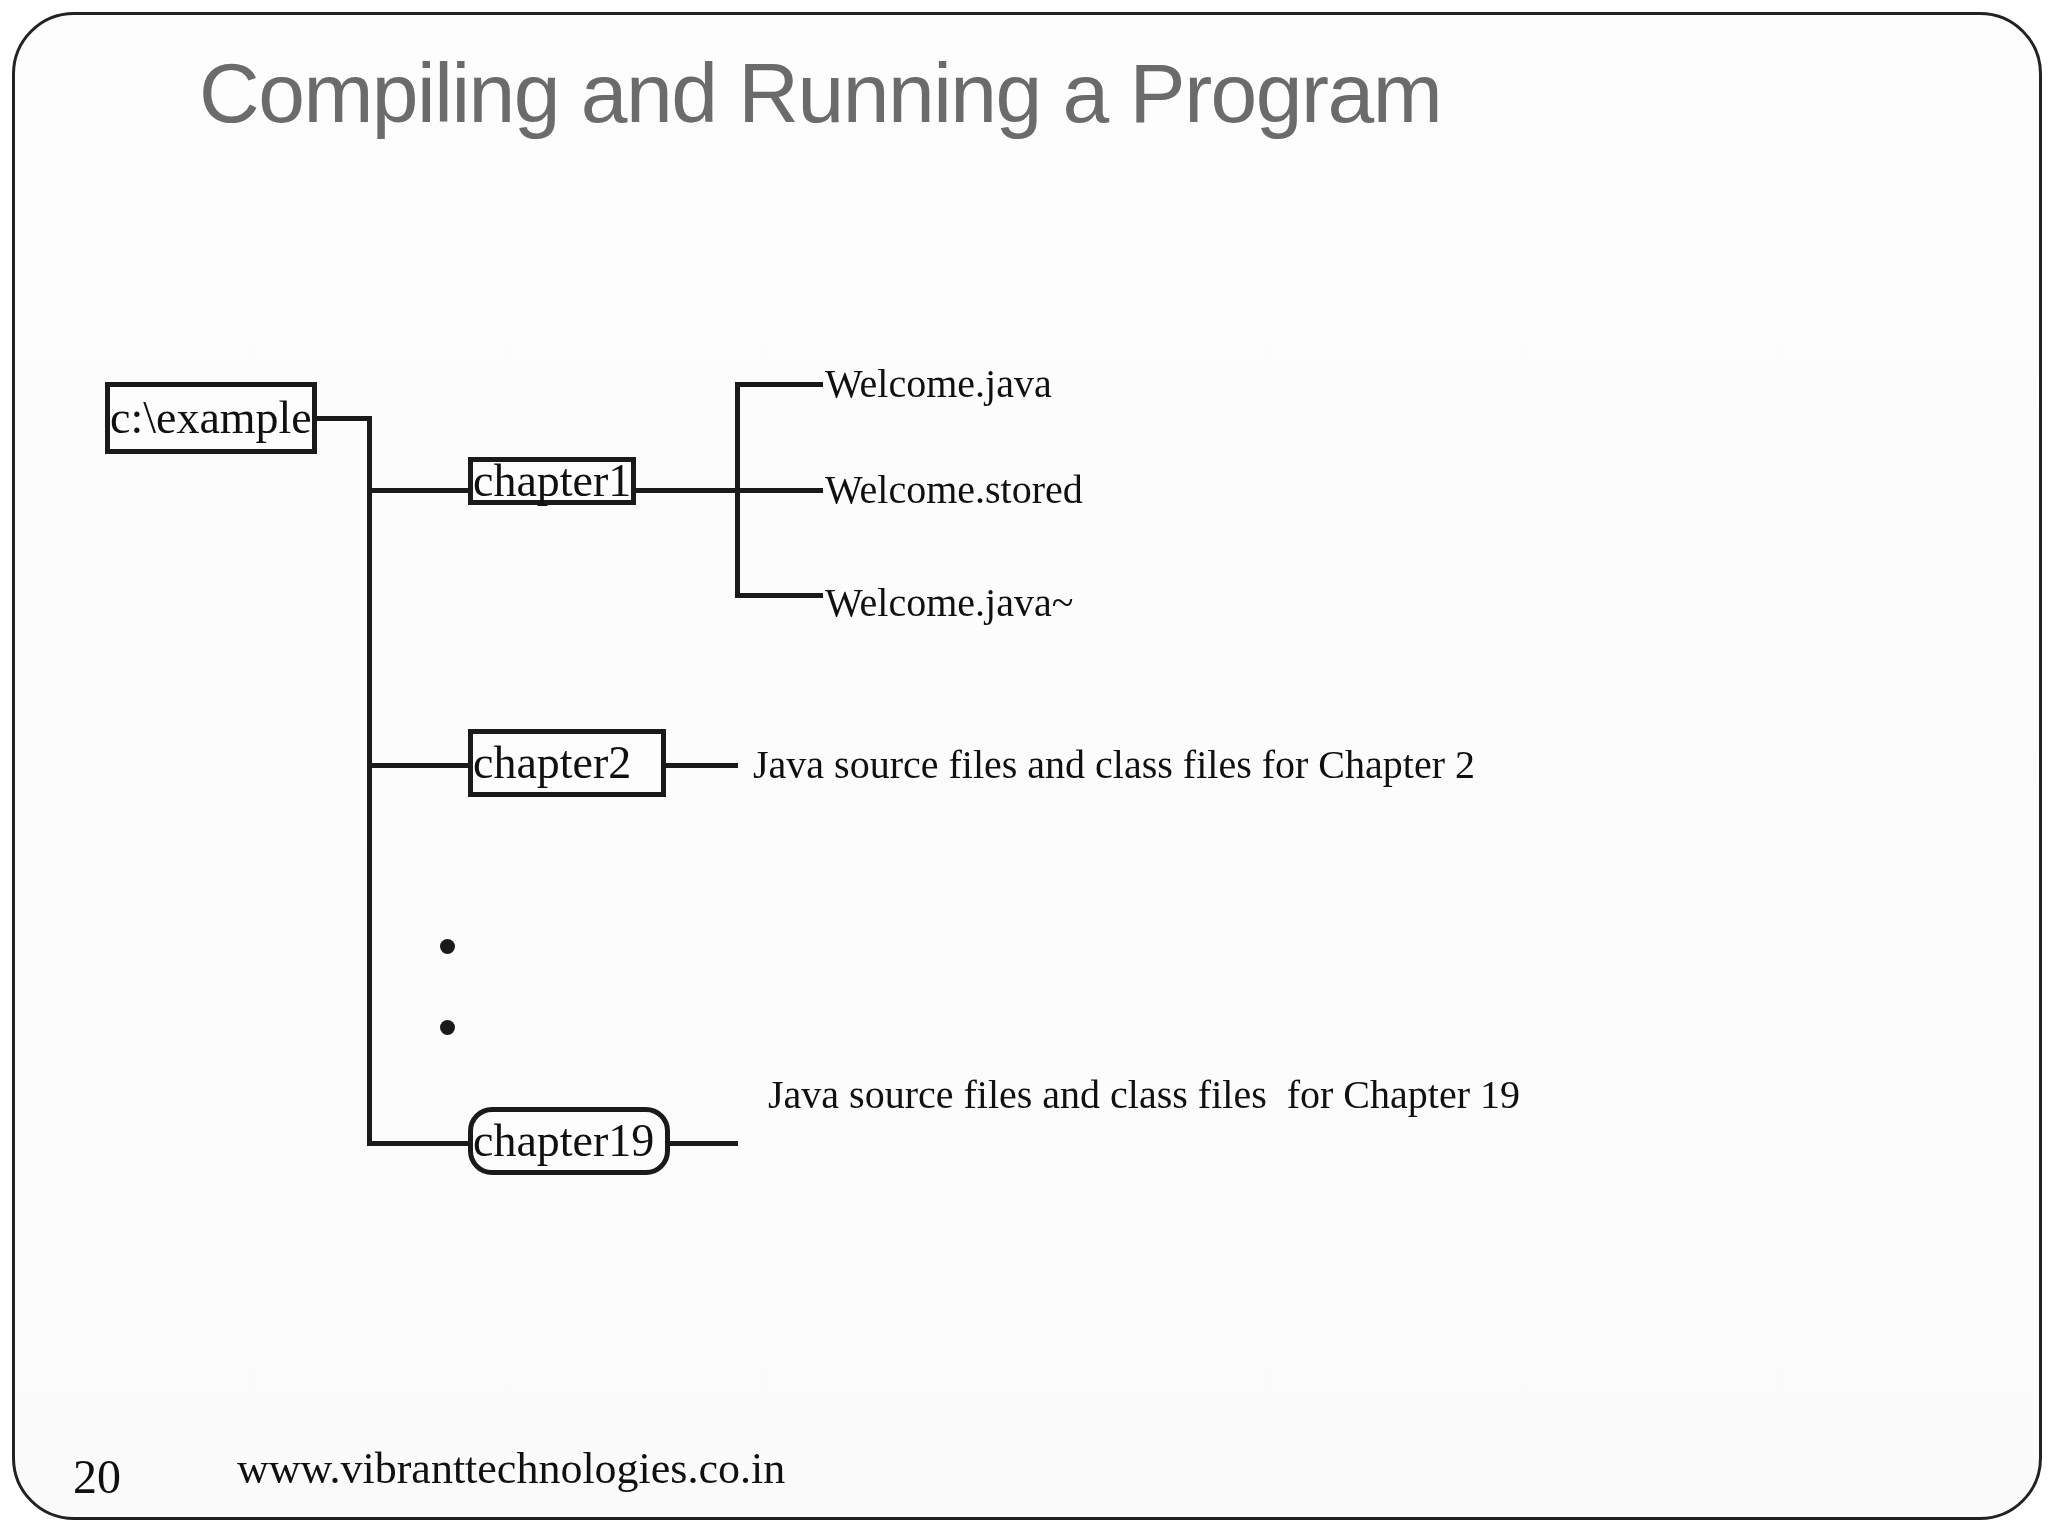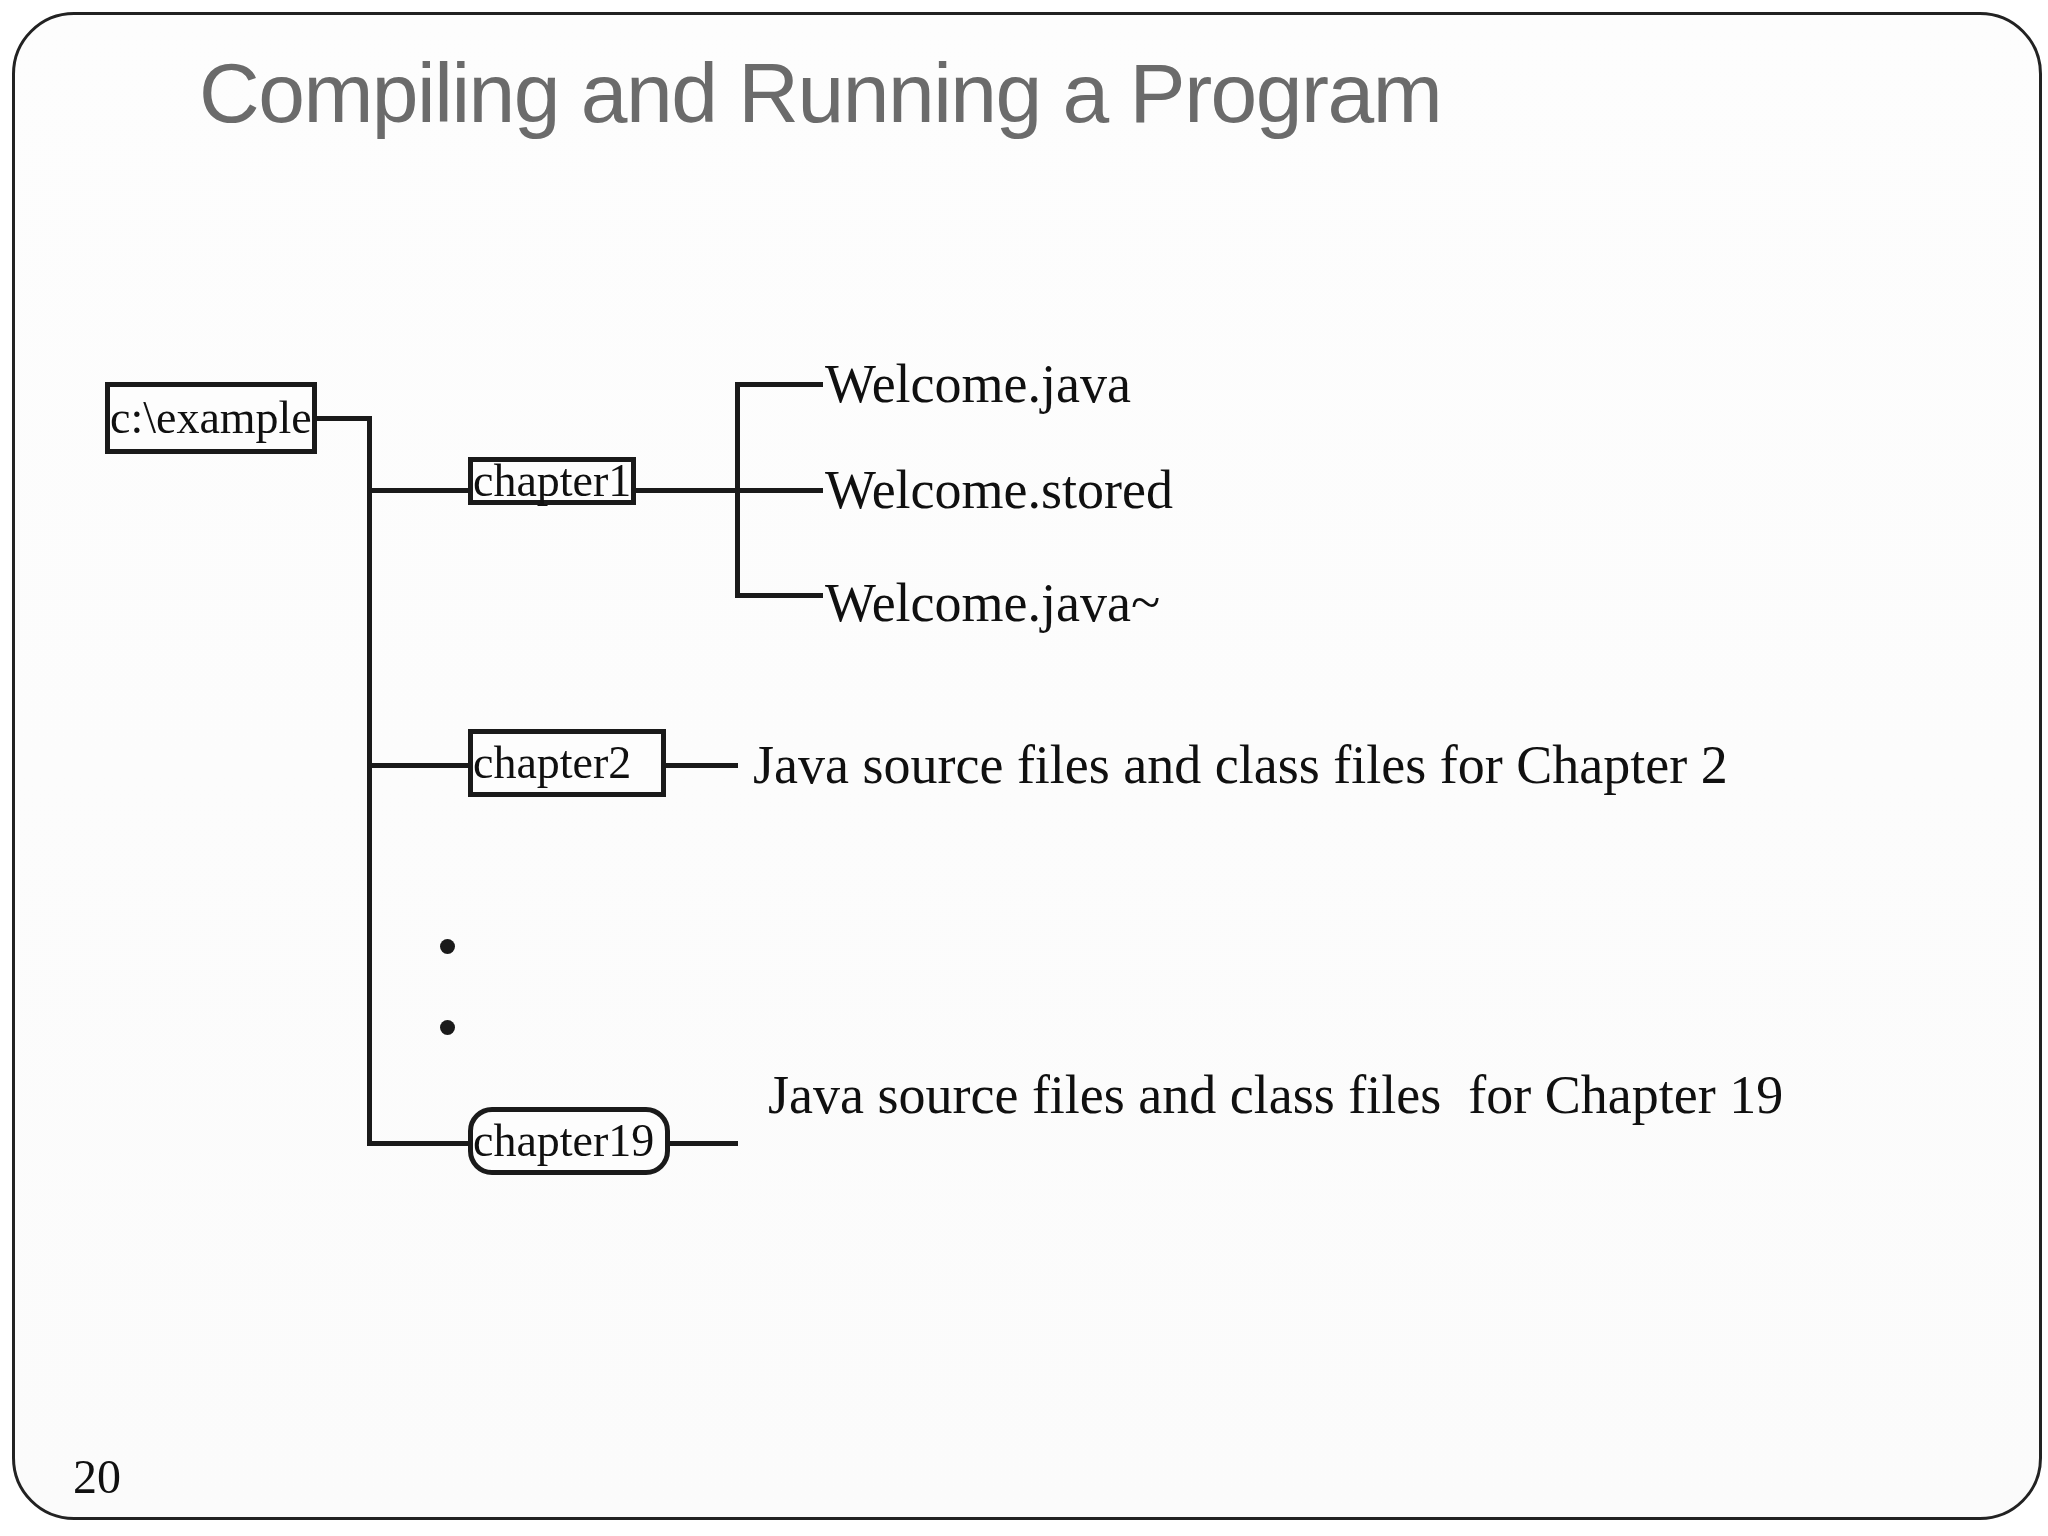--- a/index.html
+++ b/index.html
@@ -11,21 +11,21 @@
          border:3px solid var(--border,#222);border-radius:62px;}
 
   .title{position:absolute;left:184px;top:34px;font-family:"Liberation Sans","DejaVu Sans",sans-serif;
          font-size:84px;line-height:1.05;color:var(--title,#6b6b6b);letter-spacing:-1.5px;white-space:nowrap;}
 
   
   .hline,.vline{position:absolute;background:var(--line,#1a1a1a);}
   .node-box{position:absolute;box-sizing:border-box;border:5px solid var(--line,#1a1a1a);
             background:#fdfdfd;display:flex;align-items:center;}
   .node-box span{font-size:46px;line-height:1;white-space:nowrap;}
-  .file-label,.note-label{position:absolute;font-size:54px;height:56px;line-height:56px;white-space:pre;}
+  .file-label,.note-label{position:absolute;font-size:40px;height:56px;line-height:56px;white-space:pre;}
   .dot{position:absolute;width:15px;height:15px;border-radius:50%;background:var(--line,#1a1a1a);}
 
   .question{position:absolute;left:1356px;top:228px;width:570px;
             font-size:68px;line-height:1.22;color:var(--text,#0e0e0e);}
 
   .page-num{position:absolute;left:58px;top:1438px;font-size:48px;line-height:1;}
   .footer-url{position:absolute;left:222px;top:1432px;font-size:44px;line-height:1;white-space:nowrap;}
 </style>
 </head>
 <body>
@@ -72,14 +72,15 @@
     <div class="hline" style="left:352px;top:1126px;width:101px;height:5px;"></div>
     <div class="node-box" style="left:453px;top:1092px;width:202px;height:68px;border-radius:24px;">
       <span>chapter19</span>
     </div>
     <div class="hline" style="left:655px;top:1126px;width:68px;height:5px;"></div>
     <div class="note-label" style="left:753px;top:1052px;">Java source files and class files  for Chapter 19</div>
 
   </div>
 
   <div class="page-num">20</div>
+  <div class="footer-url">www.vibranttechnologies.co.in</div>
 
 </div>
 
 </body></html>

